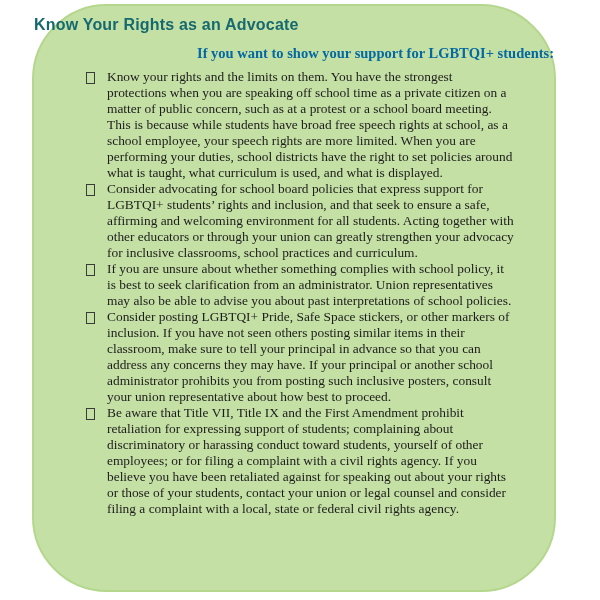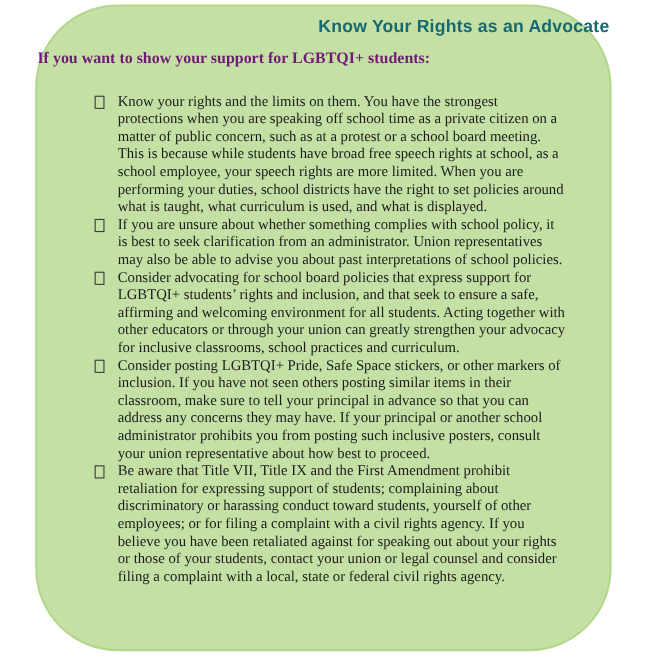--- a/index.html
+++ b/index.html
@@ -21,38 +21,38 @@
     width: 524px;
     height: 588px;
     background: #c5e0a5;
     border: 2px solid #b4d78d;
     border-radius: 75px;
     box-sizing: border-box;
     padding-top: 10px;
   }
   .card-title {
     margin: 0;
-    text-align: right;
+    text-align: left;
     font-family: "Liberation Sans", sans-serif;
     font-weight: 700;
     font-size: 16px;
     color: #15696f;
     letter-spacing: 0.2px;
   }
   .card-subtitle {
     margin: 11px 0 0 0;
-    text-align: left;
+    text-align: right;
     font-family: "Liberation Serif", serif;
     font-weight: 700;
     font-size: 14.5px;
-    color: #701a75;
+    color: #0369a1;
   }
   .bullet-list {
     list-style: none;
-    margin: 22px 0 0 0;
+    margin: 7px 0 0 0;
     padding: 0 40px 0 52px;
   }
   .bullet-item {
     display: flex;
     align-items: flex-start;
     gap: 12px;
     margin: 0;
   }
   .bullet-text {
     font-family: "Liberation Serif", serif;
@@ -77,25 +77,25 @@
 <div class="card">
   <h1 class="card-title">Know Your Rights as an Advocate</h1>
   <h2 class="card-subtitle">If you want to show your support for LGBTQI+ students:</h2>
   <ul class="bullet-list">
     <li class="bullet-item">
       <span class="box-bullet-icon"></span>
       <span class="bullet-text">Know your rights and the limits on them.  You have the strongest protections when you are speaking off school time as a private citizen on a matter of public concern, such as at a protest or a school board meeting. This is because while students have broad free speech rights at school, as a school employee, your speech rights are more limited. When you are performing your duties, school districts have the right to set policies around what is taught, what curriculum is used, and what is displayed.</span>
     </li>
     <li class="bullet-item">
       <span class="box-bullet-icon"></span>
-      <span class="bullet-text">If you are unsure about whether something complies with school policy, it is best to seek clarification from an administrator. Union representatives may also be able to advise you about past interpretations of school policies.</span>
+      <span class="bullet-text">Consider advocating for school board policies that express support for LGBTQI+ students’ rights and inclusion, and that seek to ensure a safe, affirming and welcoming environment for all students. Acting together with other educators or through your union can greatly strengthen your advocacy for inclusive classrooms, school practices and curriculum.</span>
     </li>
     <li class="bullet-item">
       <span class="box-bullet-icon"></span>
-      <span class="bullet-text">Consider advocating for school board policies that express support for LGBTQI+ students’ rights and inclusion, and that seek to ensure a safe, affirming and welcoming environment for all students. Acting together with other educators or through your union can greatly strengthen your advocacy for inclusive classrooms, school practices and curriculum.</span>
+      <span class="bullet-text">If you are unsure about whether something complies with school policy, it is best to seek clarification from an administrator. Union representatives may also be able to advise you about past interpretations of school policies.</span>
     </li>
     <li class="bullet-item">
       <span class="box-bullet-icon"></span>
       <span class="bullet-text">Consider posting LGBTQI+ Pride, Safe Space stickers, or other markers of inclusion. If you have not seen others posting similar items in their classroom, make sure to tell your principal in advance so that you can address any concerns they may have. If your principal or another school administrator prohibits you from posting such inclusive posters, consult your union representative about how best to proceed.</span>
     </li>
     <li class="bullet-item">
       <span class="box-bullet-icon"></span>
       <span class="bullet-text">Be aware that Title VII, Title IX and the First Amendment prohibit retaliation for expressing support of students; complaining about discriminatory or harassing conduct toward students, yourself of other employees; or for filing a complaint with a civil rights agency. If you believe you have been retaliated against for speaking out about your rights or those of your students, contact your union or legal counsel and consider filing a complaint with a local, state or federal civil rights agency.</span>
     </li>
   </ul>

